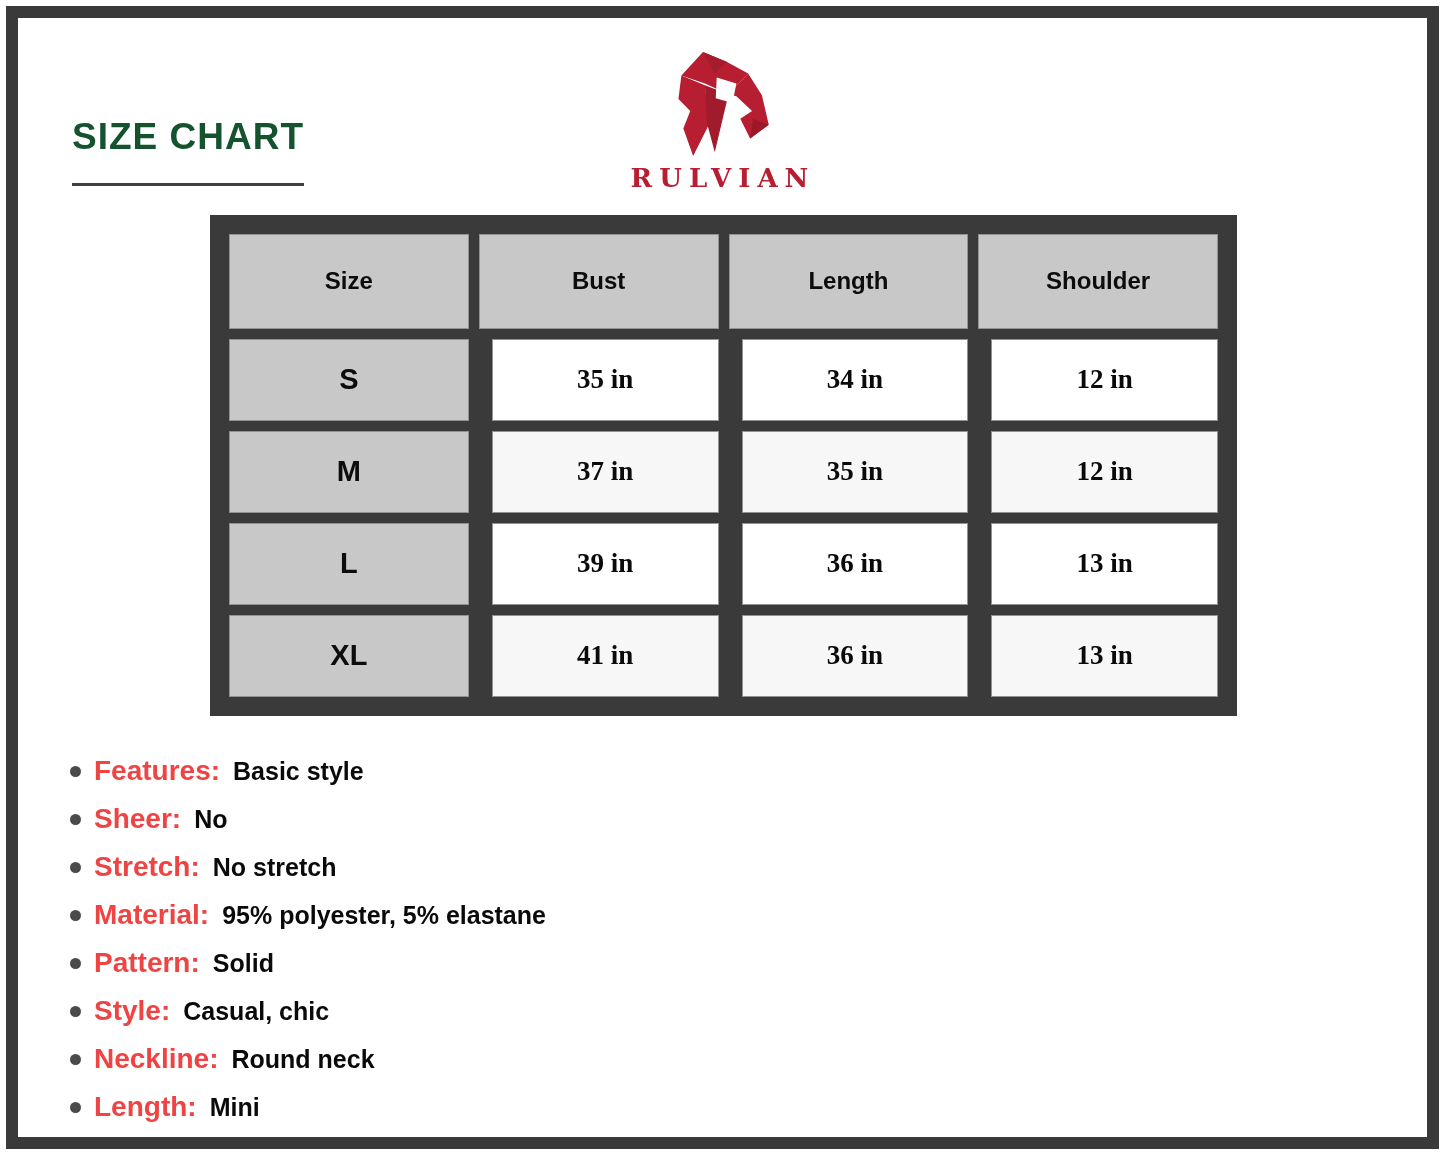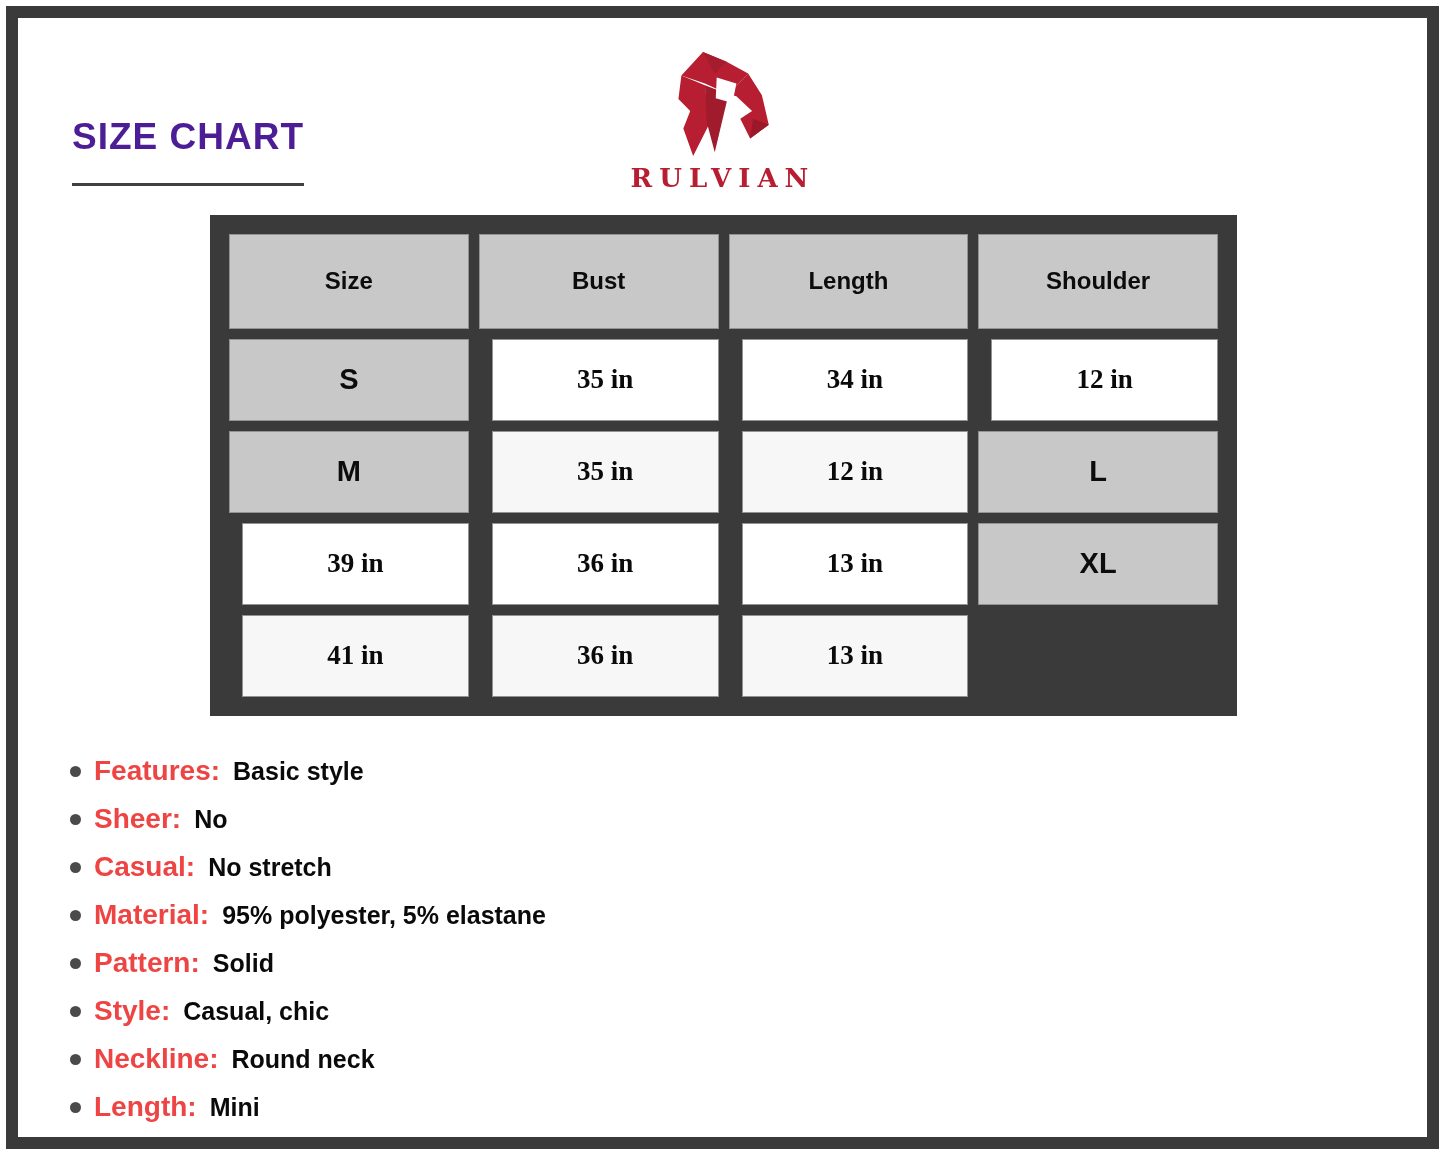--- a/index.html
+++ b/index.html
@@ -8,21 +8,21 @@
     font-family:"Liberation Sans", sans-serif;overflow:hidden;
   }
   .frame{
     position:absolute;left:6px;top:6px;right:6px;bottom:7px;
     border:12px solid #3a3a3a;pointer-events:none;
   }
 
   
   .title-block{position:absolute;left:72px;top:116px;}
   .title-block h1{
-    margin:0;font-size:37px;font-weight:700;color:#4c1d95;letter-spacing:1px;
+    margin:0;font-size:37px;font-weight:700;color:#14532d;letter-spacing:1px;
   }
   .title-underline{width:232px;height:3px;background:#404040;margin-top:25px;}
 
   
   .logo{position:absolute;left:723px;top:50px;transform:translateX(-50%);text-align:center;}
   .logo svg{display:block;margin:0 auto;}
   .wordmark{
     font-family:"DejaVu Serif", serif;font-weight:700;font-size:26px;
     color:#b71e31;letter-spacing:7px;margin-top:3px;white-space:nowrap;text-align:right;
   }
@@ -89,20 +89,21 @@
     <div class="cell hdr">Bust</div>
     <div class="cell hdr">Length</div>
     <div class="cell hdr">Shoulder</div>
 
     <div class="cell size">S</div>
     <div class="cell val bg-a">35 in</div>
     <div class="cell val bg-a">34 in</div>
     <div class="cell val bg-a">12 in</div>
 
     <div class="cell size">M</div>
+    <div class="cell val bg-b">37 in</div>
     <div class="cell val bg-b">35 in</div>
     <div class="cell val bg-b">12 in</div>
 
     <div class="cell size">L</div>
     <div class="cell val bg-a">39 in</div>
     <div class="cell val bg-a">36 in</div>
     <div class="cell val bg-a">13 in</div>
 
     <div class="cell size">XL</div>
     <div class="cell val bg-b">41 in</div>
@@ -116,21 +117,21 @@
       <span class="lbl">Features:</span>
       <span class="val">Basic style</span>
     </li>
     <li class="spec">
       <span class="dot"></span>
       <span class="lbl">Sheer:</span>
       <span class="val">No</span>
     </li>
     <li class="spec">
       <span class="dot"></span>
-      <span class="lbl">Casual:</span>
+      <span class="lbl">Stretch:</span>
       <span class="val">No stretch</span>
     </li>
     <li class="spec">
       <span class="dot"></span>
       <span class="lbl">Material:</span>
       <span class="val">95% polyester, 5% elastane</span>
     </li>
     <li class="spec">
       <span class="dot"></span>
       <span class="lbl">Pattern:</span>

